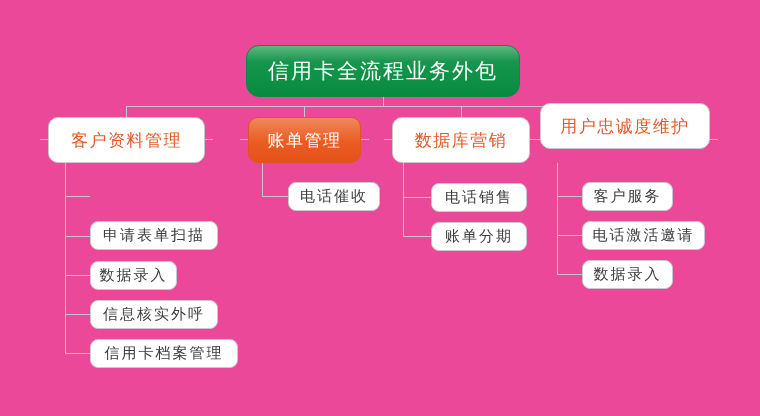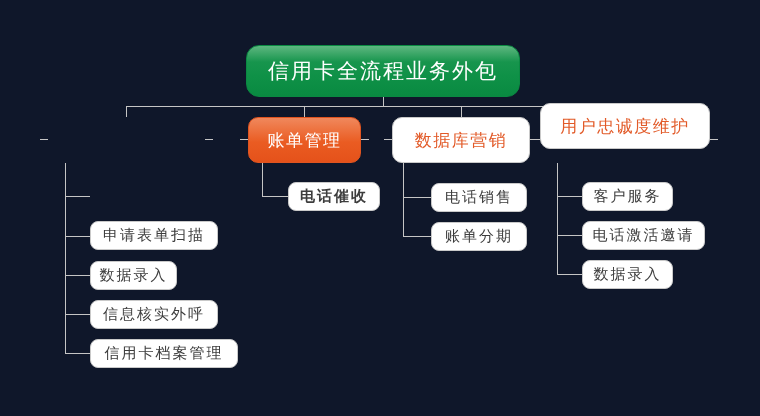--- a/index.html
+++ b/index.html
@@ -3,21 +3,21 @@
 <meta charset="utf-8">
 <style>
   :root{
     --line:#c5c5c5;
     --box-border:#c9c9c9;
     --orange-text:#e25a28;
     --child-text:#3d3d3d;
   }
   html,body{margin:0;padding:0;background:#ffffff;}
   .canvas{
-    position:relative;width:760px;height:416px;background:#0f172a;overflow:hidden;
+    position:relative;width:760px;height:416px;background:#ec4899;overflow:hidden;
     font-family:"Liberation Serif","DejaVu Serif",serif;
   }
   .node{
     position:absolute;box-sizing:border-box;display:flex;align-items:center;justify-content:center;
     background:#ffffff;border:1px solid var(--box-border);white-space:nowrap;
   }
   .root-node{
     border-radius:13px;border:1px solid #0a8a42;color:#ffffff;
     font-size:21px;letter-spacing:2px;
     background:linear-gradient(180deg,#5eb780 0%,#17954d 32%,#0f9147 60%,#098a41 100%);
@@ -42,20 +42,21 @@
 
   <div class="node root-node" style="left:246px;top:45px;width:274px;height:52px;">信用卡全流程业务外包</div>
 
   <div class="vline" style="left:383px;top:97px;height:9px;"></div>
   <div class="hline" style="left:126px;top:106px;width:499px;"></div>
   <div class="vline" style="left:126px;top:106px;height:11px;"></div>
   <div class="vline" style="left:304px;top:106px;height:11px;"></div>
   <div class="vline" style="left:461px;top:106px;height:11px;"></div>
   <div class="vline" style="left:625px;top:106px;height:11px;"></div>
 
+  <div class="node branch-node" style="left:48px;top:117px;width:157px;height:46px;">客户资料管理</div>
   <div class="node branch-node emphasis" style="left:248px;top:117px;width:113px;height:46px;">账单管理</div>
   <div class="node branch-node" style="left:392px;top:117px;width:138px;height:46px;">数据库营销</div>
   <div class="node branch-node" style="left:540px;top:103px;width:170px;height:46px;">用户忠诚度维护</div>
 
   <div class="hline" style="left:40px;top:139px;width:8px;"></div>
   <div class="hline" style="left:205px;top:139px;width:8px;"></div>
   <div class="hline" style="left:240px;top:139px;width:8px;"></div>
   <div class="hline" style="left:361px;top:139px;width:8px;"></div>
   <div class="hline" style="left:384px;top:139px;width:8px;"></div>
   <div class="hline" style="left:530px;top:139px;width:8px;"></div>
@@ -70,21 +71,21 @@
   <div class="hline" style="left:65px;top:353px;width:25px;"></div>
 
   <div class="node child-node" style="left:90px;top:221px;width:128px;height:29px;">申请表单扫描</div>
   <div class="node child-node" style="left:90px;top:261px;width:87px;height:29px;">数据录入</div>
   <div class="node child-node" style="left:90px;top:300px;width:128px;height:29px;">信息核实外呼</div>
   <div class="node child-node" style="left:90px;top:339px;width:148px;height:29px;">信用卡档案管理</div>
 
   <div class="vline" style="left:262px;top:163px;height:33px;"></div>
   <div class="hline" style="left:262px;top:196px;width:26px;"></div>
 
-  <div class="node child-node" style="left:288px;top:182px;width:92px;height:29px;font-weight:bold;">电话催收</div>
+  <div class="node child-node" style="left:288px;top:182px;width:92px;height:29px;">电话催收</div>
 
   <div class="vline" style="left:403px;top:163px;height:73px;"></div>
   <div class="hline" style="left:403px;top:197px;width:28px;"></div>
   <div class="hline" style="left:403px;top:236px;width:28px;"></div>
 
   <div class="node child-node" style="left:431px;top:183px;width:96px;height:29px;">电话销售</div>
   <div class="node child-node" style="left:431px;top:222px;width:96px;height:29px;">账单分期</div>
 
   <div class="vline" style="left:557px;top:163px;height:111px;"></div>
   <div class="hline" style="left:557px;top:196px;width:25px;"></div>

